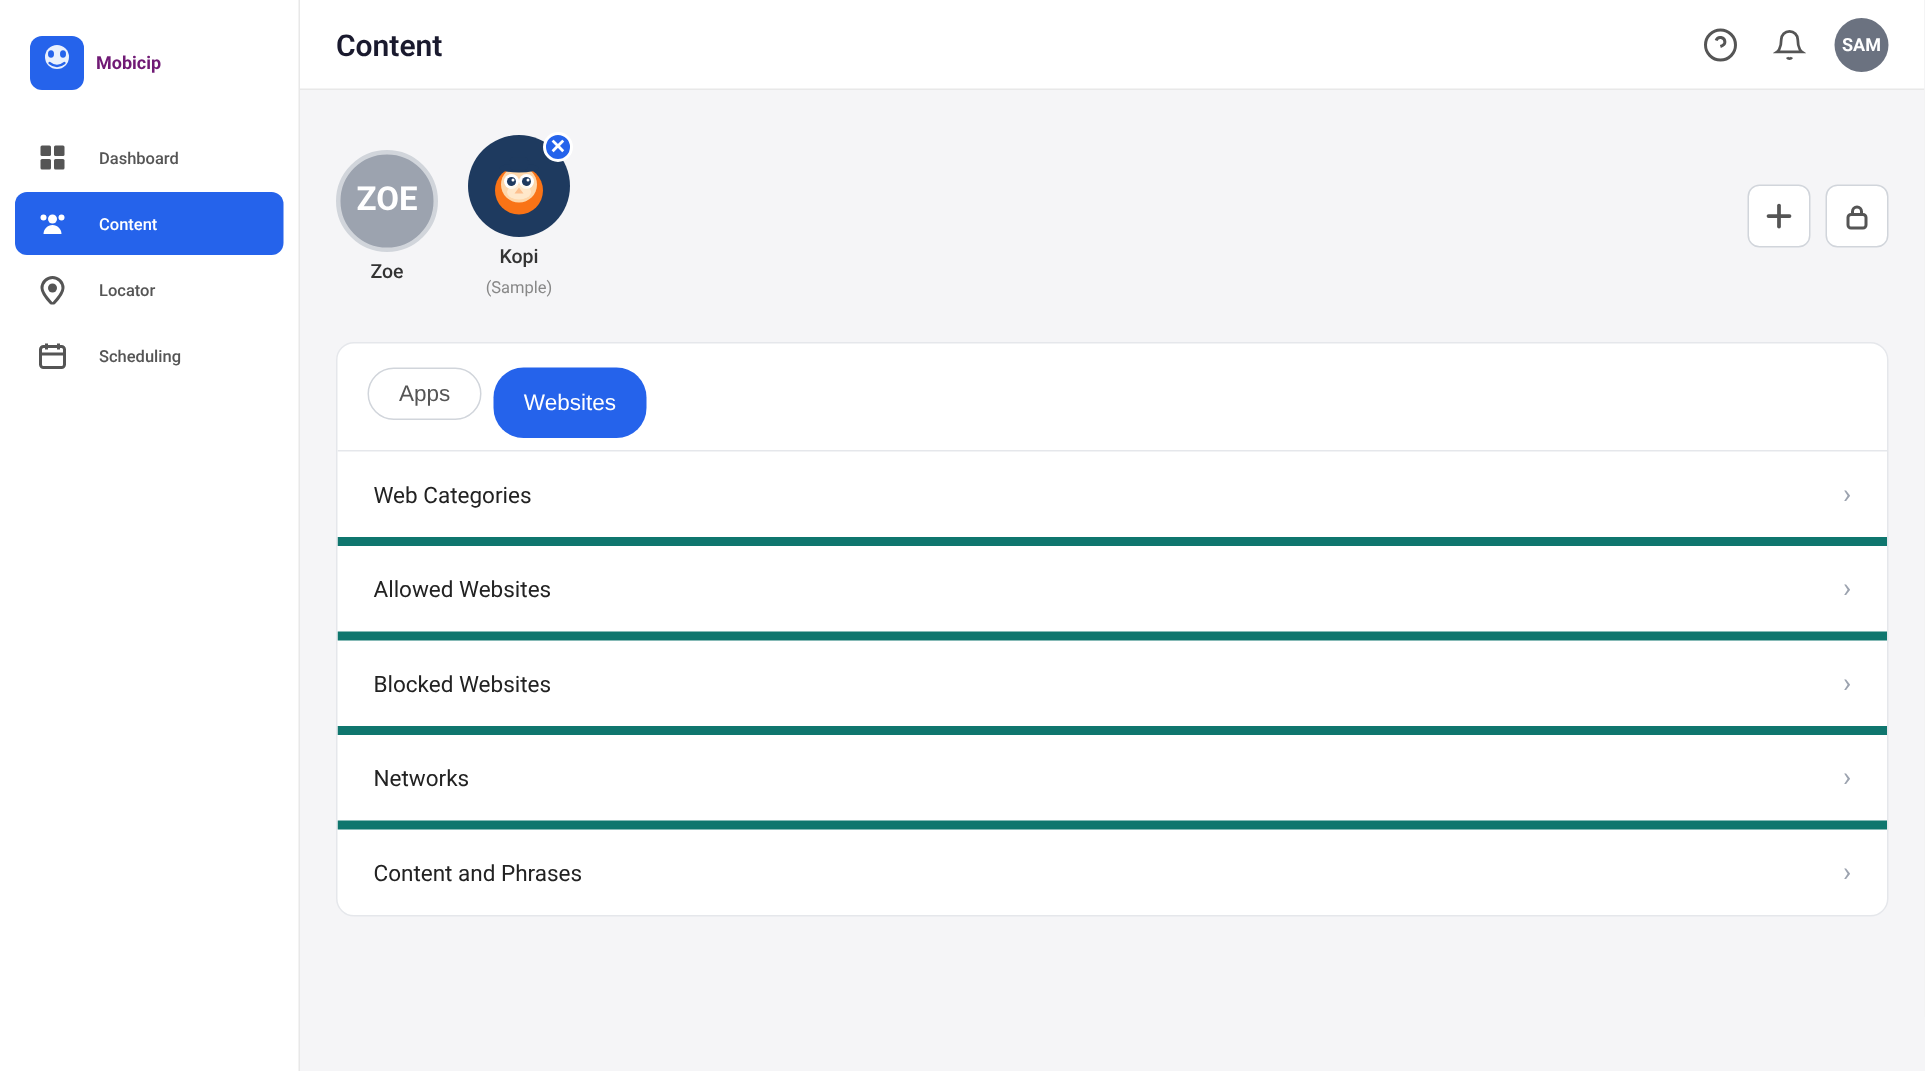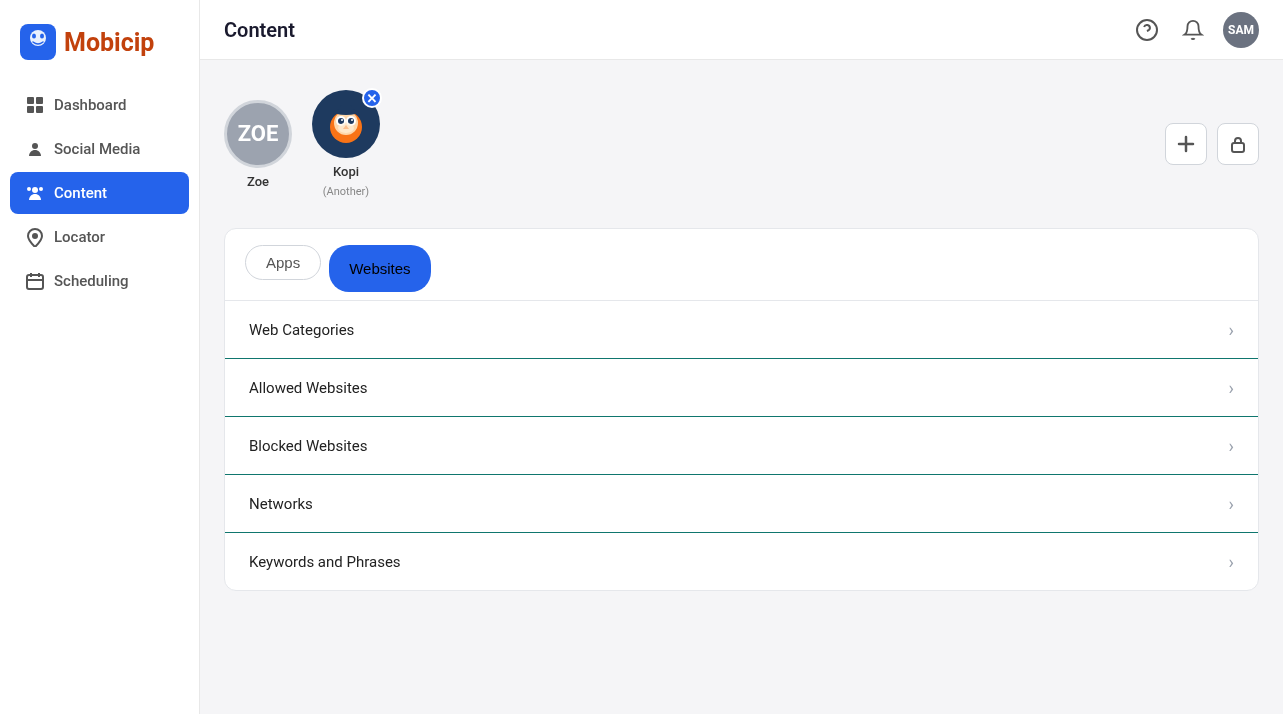--- a/index.html
+++ b/index.html
@@ -19,39 +19,39 @@
       display: flex;
       align-items: center;
       gap: 8px;
       padding: 8px 20px 24px 20px;
     }
     .logo-icon {
       width: 36px;
       height: 36px;
     }
     .logo-text {
-      font-size: 25px;
+      font-size: 12px;
       font-weight: 700;
-      color: #c2410c;
+      color: #701a75;
     }
     .sidebar-nav {
       display: flex;
       flex-direction: column;
       gap: 2px;
       padding: 0 10px;
     }
     .sidebar-item {
       display: flex;
       align-items: center;
-      gap: 8px;
+      gap: 20px;
       padding: 10px 14px;
       border-radius: 8px;
       cursor: pointer;
       color: #555;
-      font-size: 15px;
+      font-size: 11px;
       font-weight: 500;
       transition: background 0.15s;
     }
     .sidebar-item.active {
       background: #2563eb;
       color: #fff;
     }
     .sidebar-item.active .nav-icon { color: #fff; }
     .nav-icon {
       width: 22px;
@@ -248,37 +248,37 @@
       cursor: pointer;
       font-size: 15px;
       font-weight: 500;
       border: none;
       background: transparent;
       color: #555;
       margin-bottom: -1px;
     }
     .tab-btn.active {
       background: #2563eb;
-      color: #000000;
+      color: #ffffff;
       border-radius: 20px;
       margin-bottom: 8px;
     }
     .tab-btn:not(.active) {
       border: 1.5px solid #d1d5db;
       border-radius: 20px;
       margin-bottom: 20px;
     }
 
     
     .menu-item {
       display: flex;
       align-items: center;
       justify-content: space-between;
       padding: 18px 24px;
-      border-bottom: 1px solid #0f766e;
+      border-bottom: 6px solid #0f766e;
       cursor: pointer;
       transition: background 0.1s;
     }
     .menu-item:last-of-type {
       border-bottom: none;
     }
     .menu-item-label {
       font-size: 15px;
       color: #222;
       font-weight: 400;
@@ -320,29 +320,20 @@
         <svg width="20" height="20" viewBox="0 0 20 20" fill="currentColor">
           <rect x="2" y="2" width="7" height="7" rx="1"></rect>
           <rect x="11" y="2" width="7" height="7" rx="1"></rect>
           <rect x="2" y="11" width="7" height="7" rx="1"></rect>
           <rect x="11" y="11" width="7" height="7" rx="1"></rect>
         </svg>
       </span>
       <span>Dashboard</span>
     </div>
 
-    <div class="sidebar-item">
-      <span class="nav-icon">
-        <svg width="20" height="20" viewBox="0 0 20 20" fill="currentColor">
-          <circle cx="10" cy="7" r="3"></circle>
-          <path d="M4 17c0-3.3 2.7-6 6-6s6 2.7 6 6"></path>
-        </svg>
-      </span>
-      <span>Social Media</span>
-    </div>
 
     <div class="sidebar-item active">
       <span class="nav-icon">
         <svg width="20" height="20" viewBox="0 0 20 20" fill="currentColor">
           <circle cx="10" cy="7" r="3"></circle>
           <path d="M4 17c0-3.3 2.7-6 6-6s6 2.7 6 6"></path>
           <circle cx="16" cy="6" r="2"></circle>
           <circle cx="4" cy="6" r="2"></circle>
         </svg>
       </span>
@@ -427,21 +418,21 @@
 
                 <ellipse cx="23" cy="11" rx="13" ry="3" fill="#1e3a5f"></ellipse>
                 <rect x="17" y="4" width="12" height="8" rx="2" fill="#1e3a5f"></rect>
 
                 <ellipse cx="23" cy="27" rx="8" ry="5" fill="#fff3e0" opacity="0.6"></ellipse>
               </svg>
             </div>
             <div class="kopi-badge">✕</div>
           </div>
           <span class="profile-name">Kopi</span>
-          <span class="profile-sub">(Another)</span>
+          <span class="profile-sub">(Sample)</span>
         </div>
       </div>
 
       <div class="profile-actions">
         <button class="action-btn">
           <svg width="20" height="20" viewBox="0 0 20 20" fill="#555">
             <line x1="10" y1="3" x2="10" y2="17" stroke="#555" stroke-width="2.5" stroke-linecap="round"></line>
             <line x1="3" y1="10" x2="17" y2="10" stroke="#555" stroke-width="2.5" stroke-linecap="round"></line>
           </svg>
         </button>
@@ -474,19 +465,19 @@
         <span class="menu-item-label">Blocked Websites</span>
         <span class="chevron">›</span>
       </div>
 
       <div class="menu-item">
         <span class="menu-item-label">Networks</span>
         <span class="chevron">›</span>
       </div>
 
       <div class="menu-item">
-        <span class="menu-item-label">Keywords and Phrases</span>
+        <span class="menu-item-label">Content and Phrases</span>
         <span class="chevron">›</span>
       </div>
 
     </div>
   </div>
 </div>
 
 </body></html>

